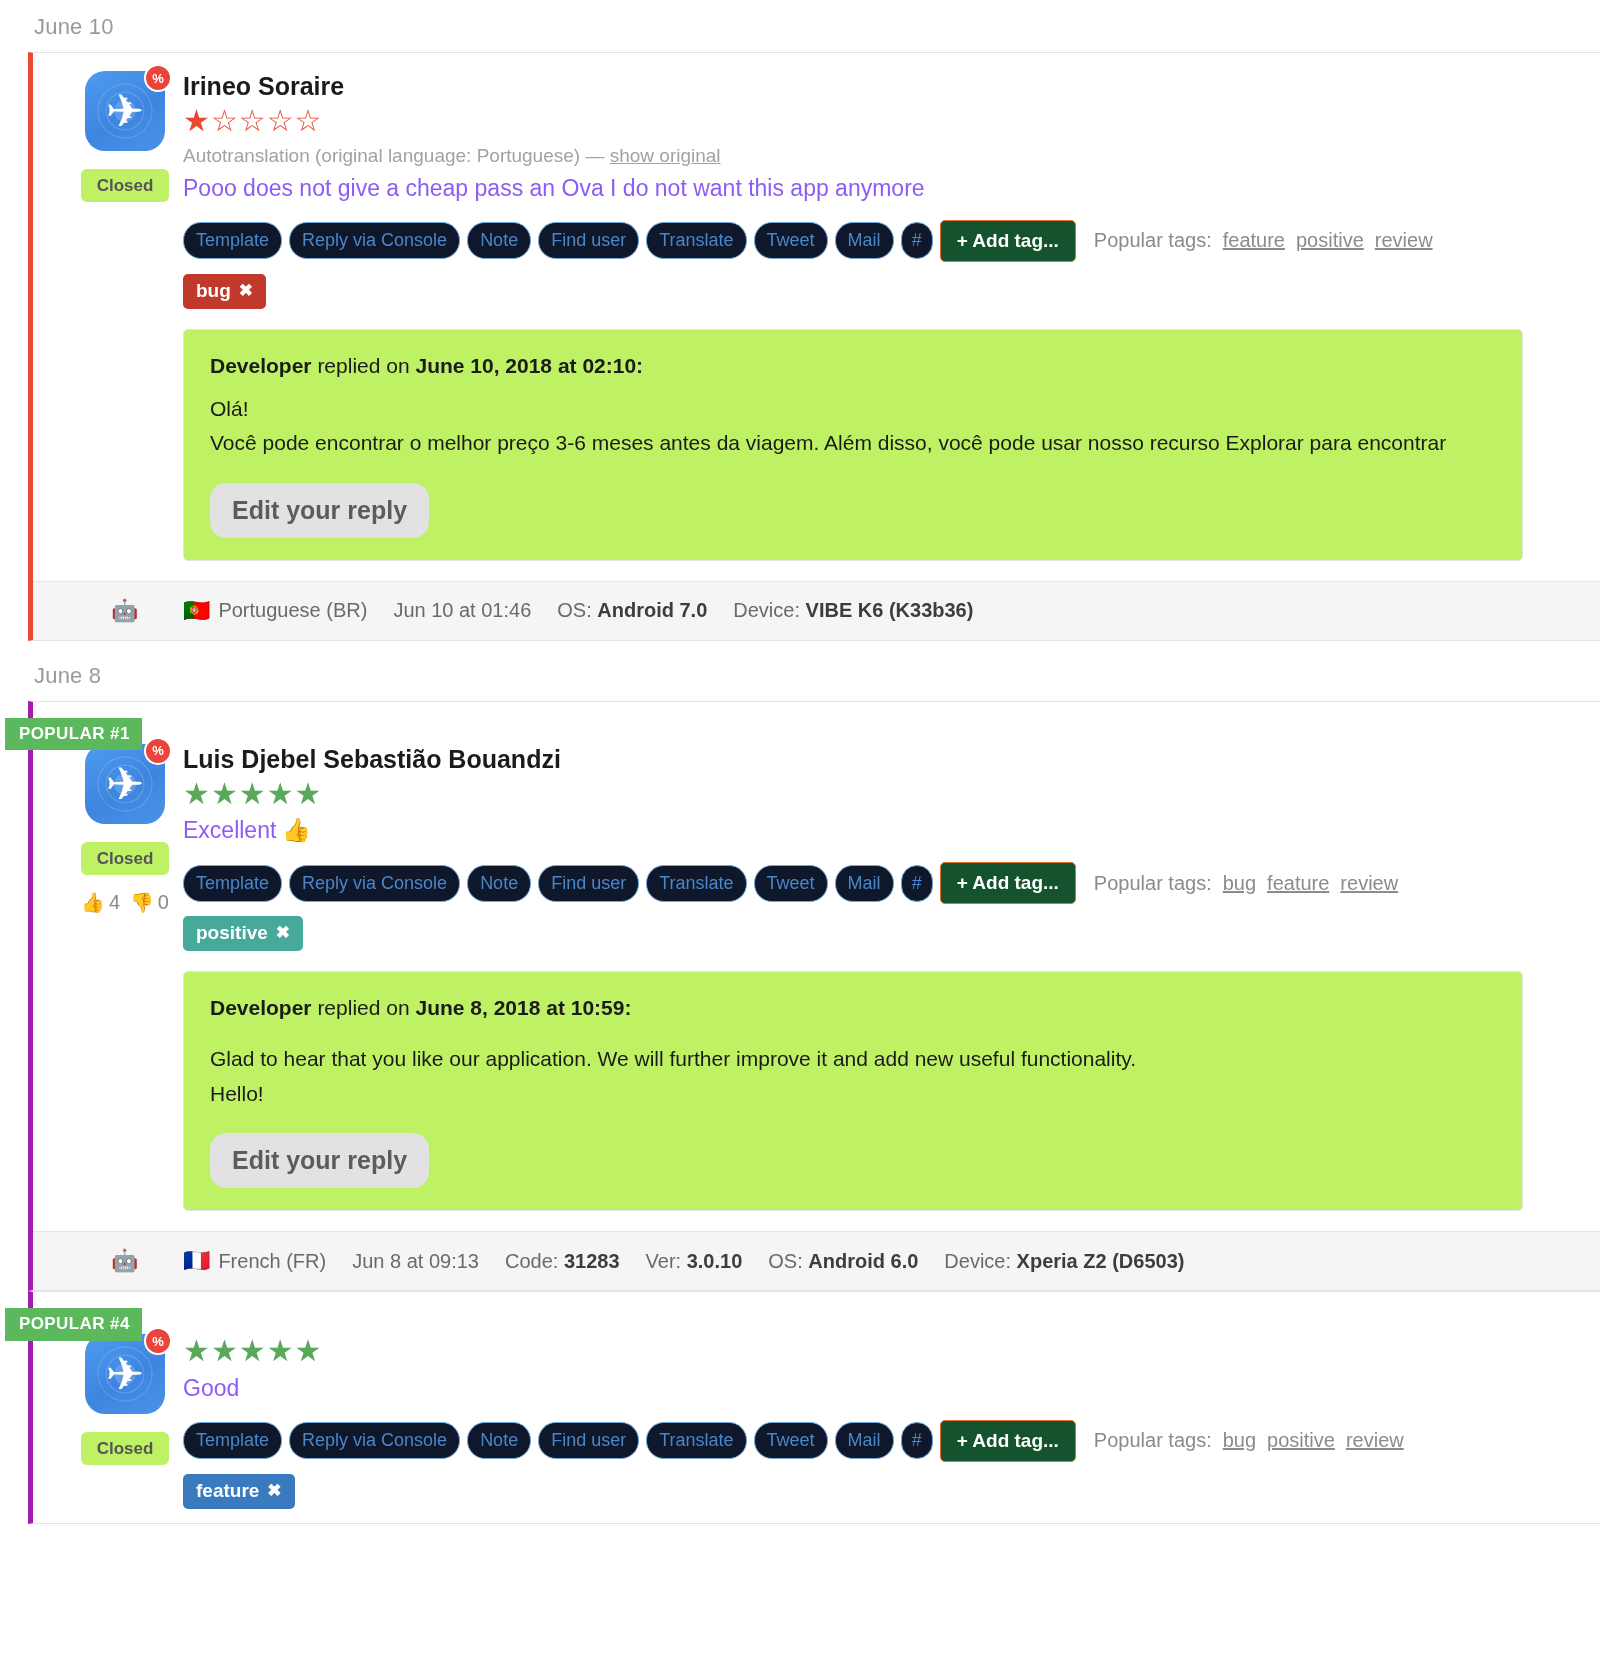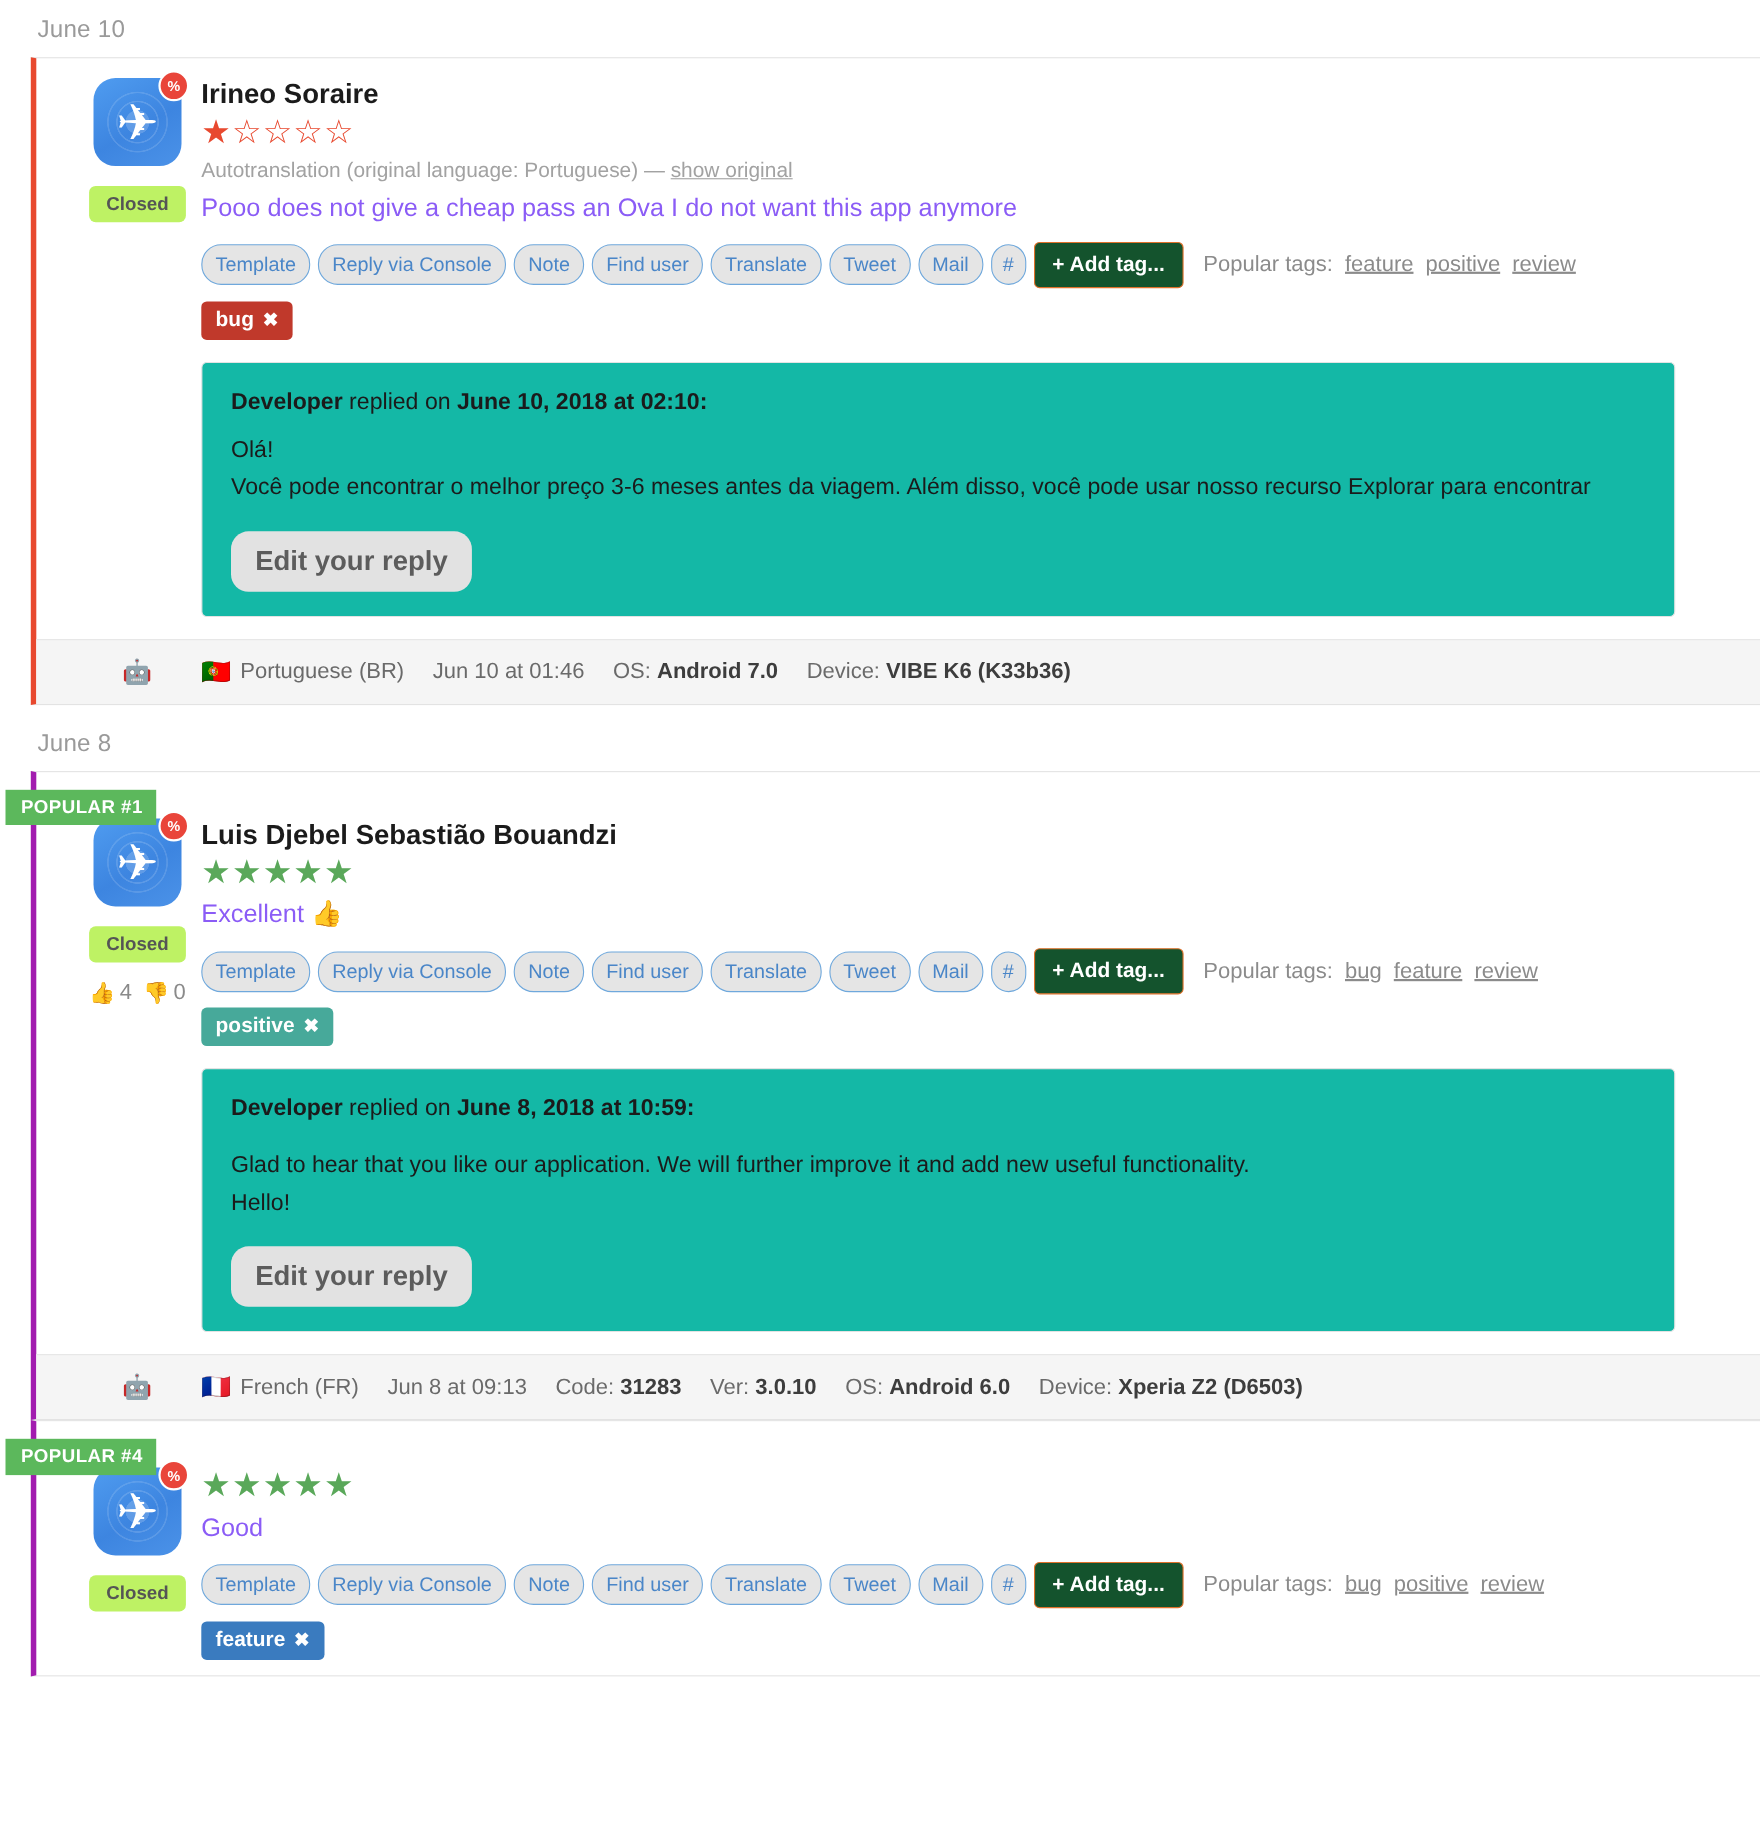--- a/index.html
+++ b/index.html
@@ -138,21 +138,21 @@
   .btn-row {
     display: flex;
     align-items: center;
     flex-wrap: nowrap;
     gap: 0;
     margin-bottom: 12px;
   }
   .btn {
     border: 1px solid #6fa8dc;
     color: #4a86c8;
-    background: #e5e5e5;
+    background: #0f172a;
     border-radius: 18px;
     font-size: 18px;
     padding: 7px 12px;
     line-height: 1.15;
     margin-right: 7px;
     white-space: nowrap;
     cursor: pointer;
     font-family: "Liberation Sans", sans-serif;
   }
   .btn.hash { padding: 7px 10px; }
@@ -196,21 +196,21 @@
   }
   .tag .x { font-size: 17px; }
   .tag.bug { background: #c0392b; }
   .tag.positive { background: #47a99a; }
   .tag.feature { background: #3a7bbf; }
 
   
   .reply-box {
     border: 1px solid #e3e3e3;
     border-radius: 5px;
-    background: #14b8a6;
+    background: #bef264;
     padding: 24px 26px 22px 26px;
     margin: 20px 0 0 0;
     max-width: 1340px;
   }
   .reply-head {
     font-size: 21px;
     color: #1b1b1b;
     margin-bottom: 16px;
   }
   .reply-head b { font-weight: bold; }

